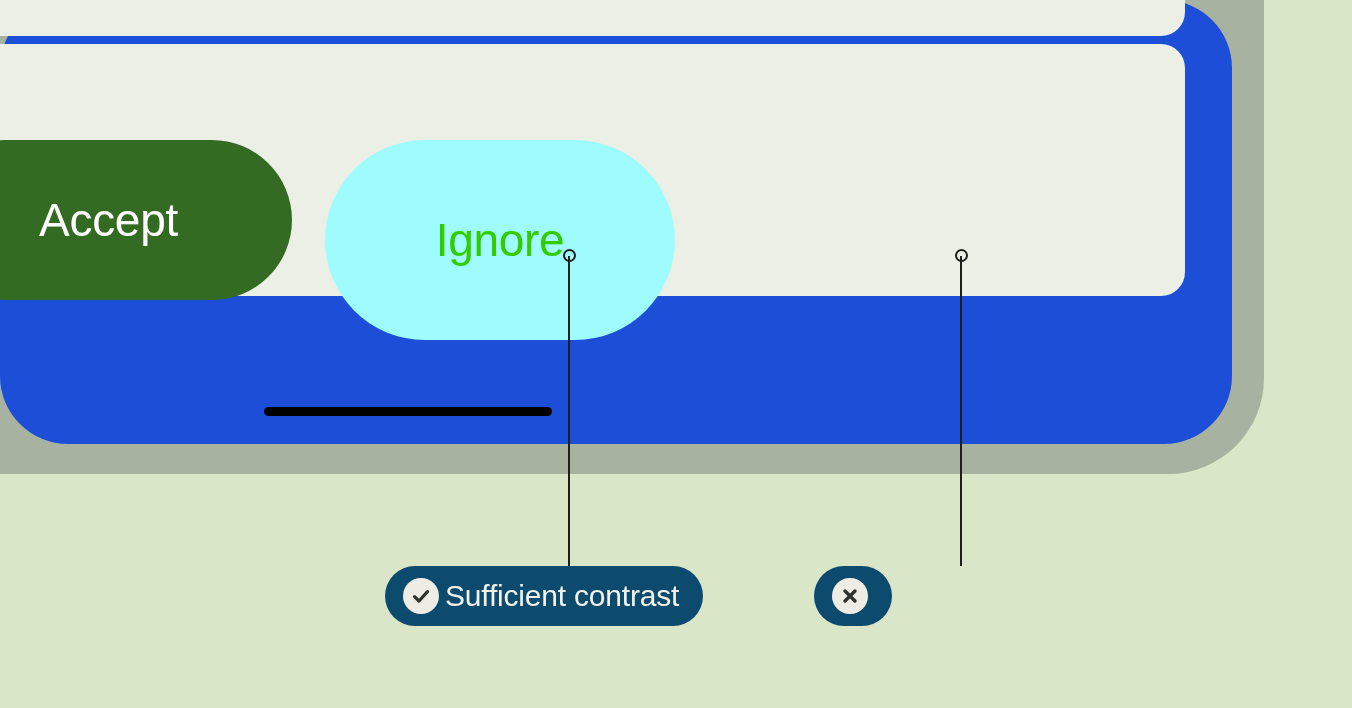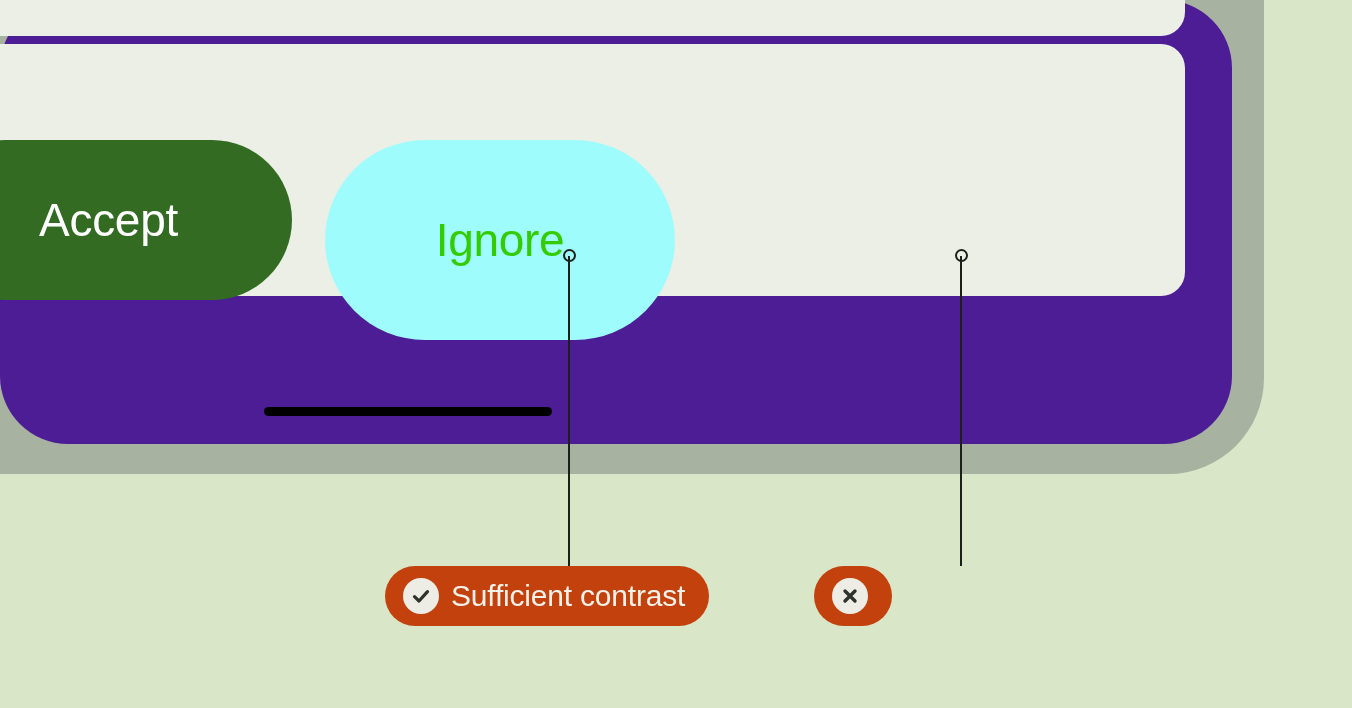--- a/index.html
+++ b/index.html
@@ -29,21 +29,21 @@
     background: #a8b2a1;          
     border-radius: 96px;
   }
 
   .device-screen {
     position: absolute;
     left: 420px;                   
     top: 300px;                    
     right: 32px;
     bottom: 30px;
-    background: #4c1d95;           
+    background: #1d4ed8;           
     border-radius: 68px 68px 68px 68px;
     padding-left: 15px;
   }
 
   
   .panel {
     position: absolute;
     background: #ecefe6;
   }
 
@@ -127,24 +127,24 @@
     left: -5.5px;
     border: 2px solid #1d1f1a;
     border-radius: 50%;
     background: transparent;
   }
 
   .callout-pill {
     position: absolute;
     display: flex;
     align-items: center;
-    gap: 12px;
+    gap: 6px;
     height: 60px;
     padding: 0 24px 0 18px;
-    background: #c2410c;
+    background: #0c4a6e;
     border-radius: 999px;
     white-space: nowrap;
   }
 
   .callout-pill .pill-label {
     font-size: 30px;
     font-weight: 400;
     color: #f2f2ea;
     letter-spacing: -0.2px;
   }

